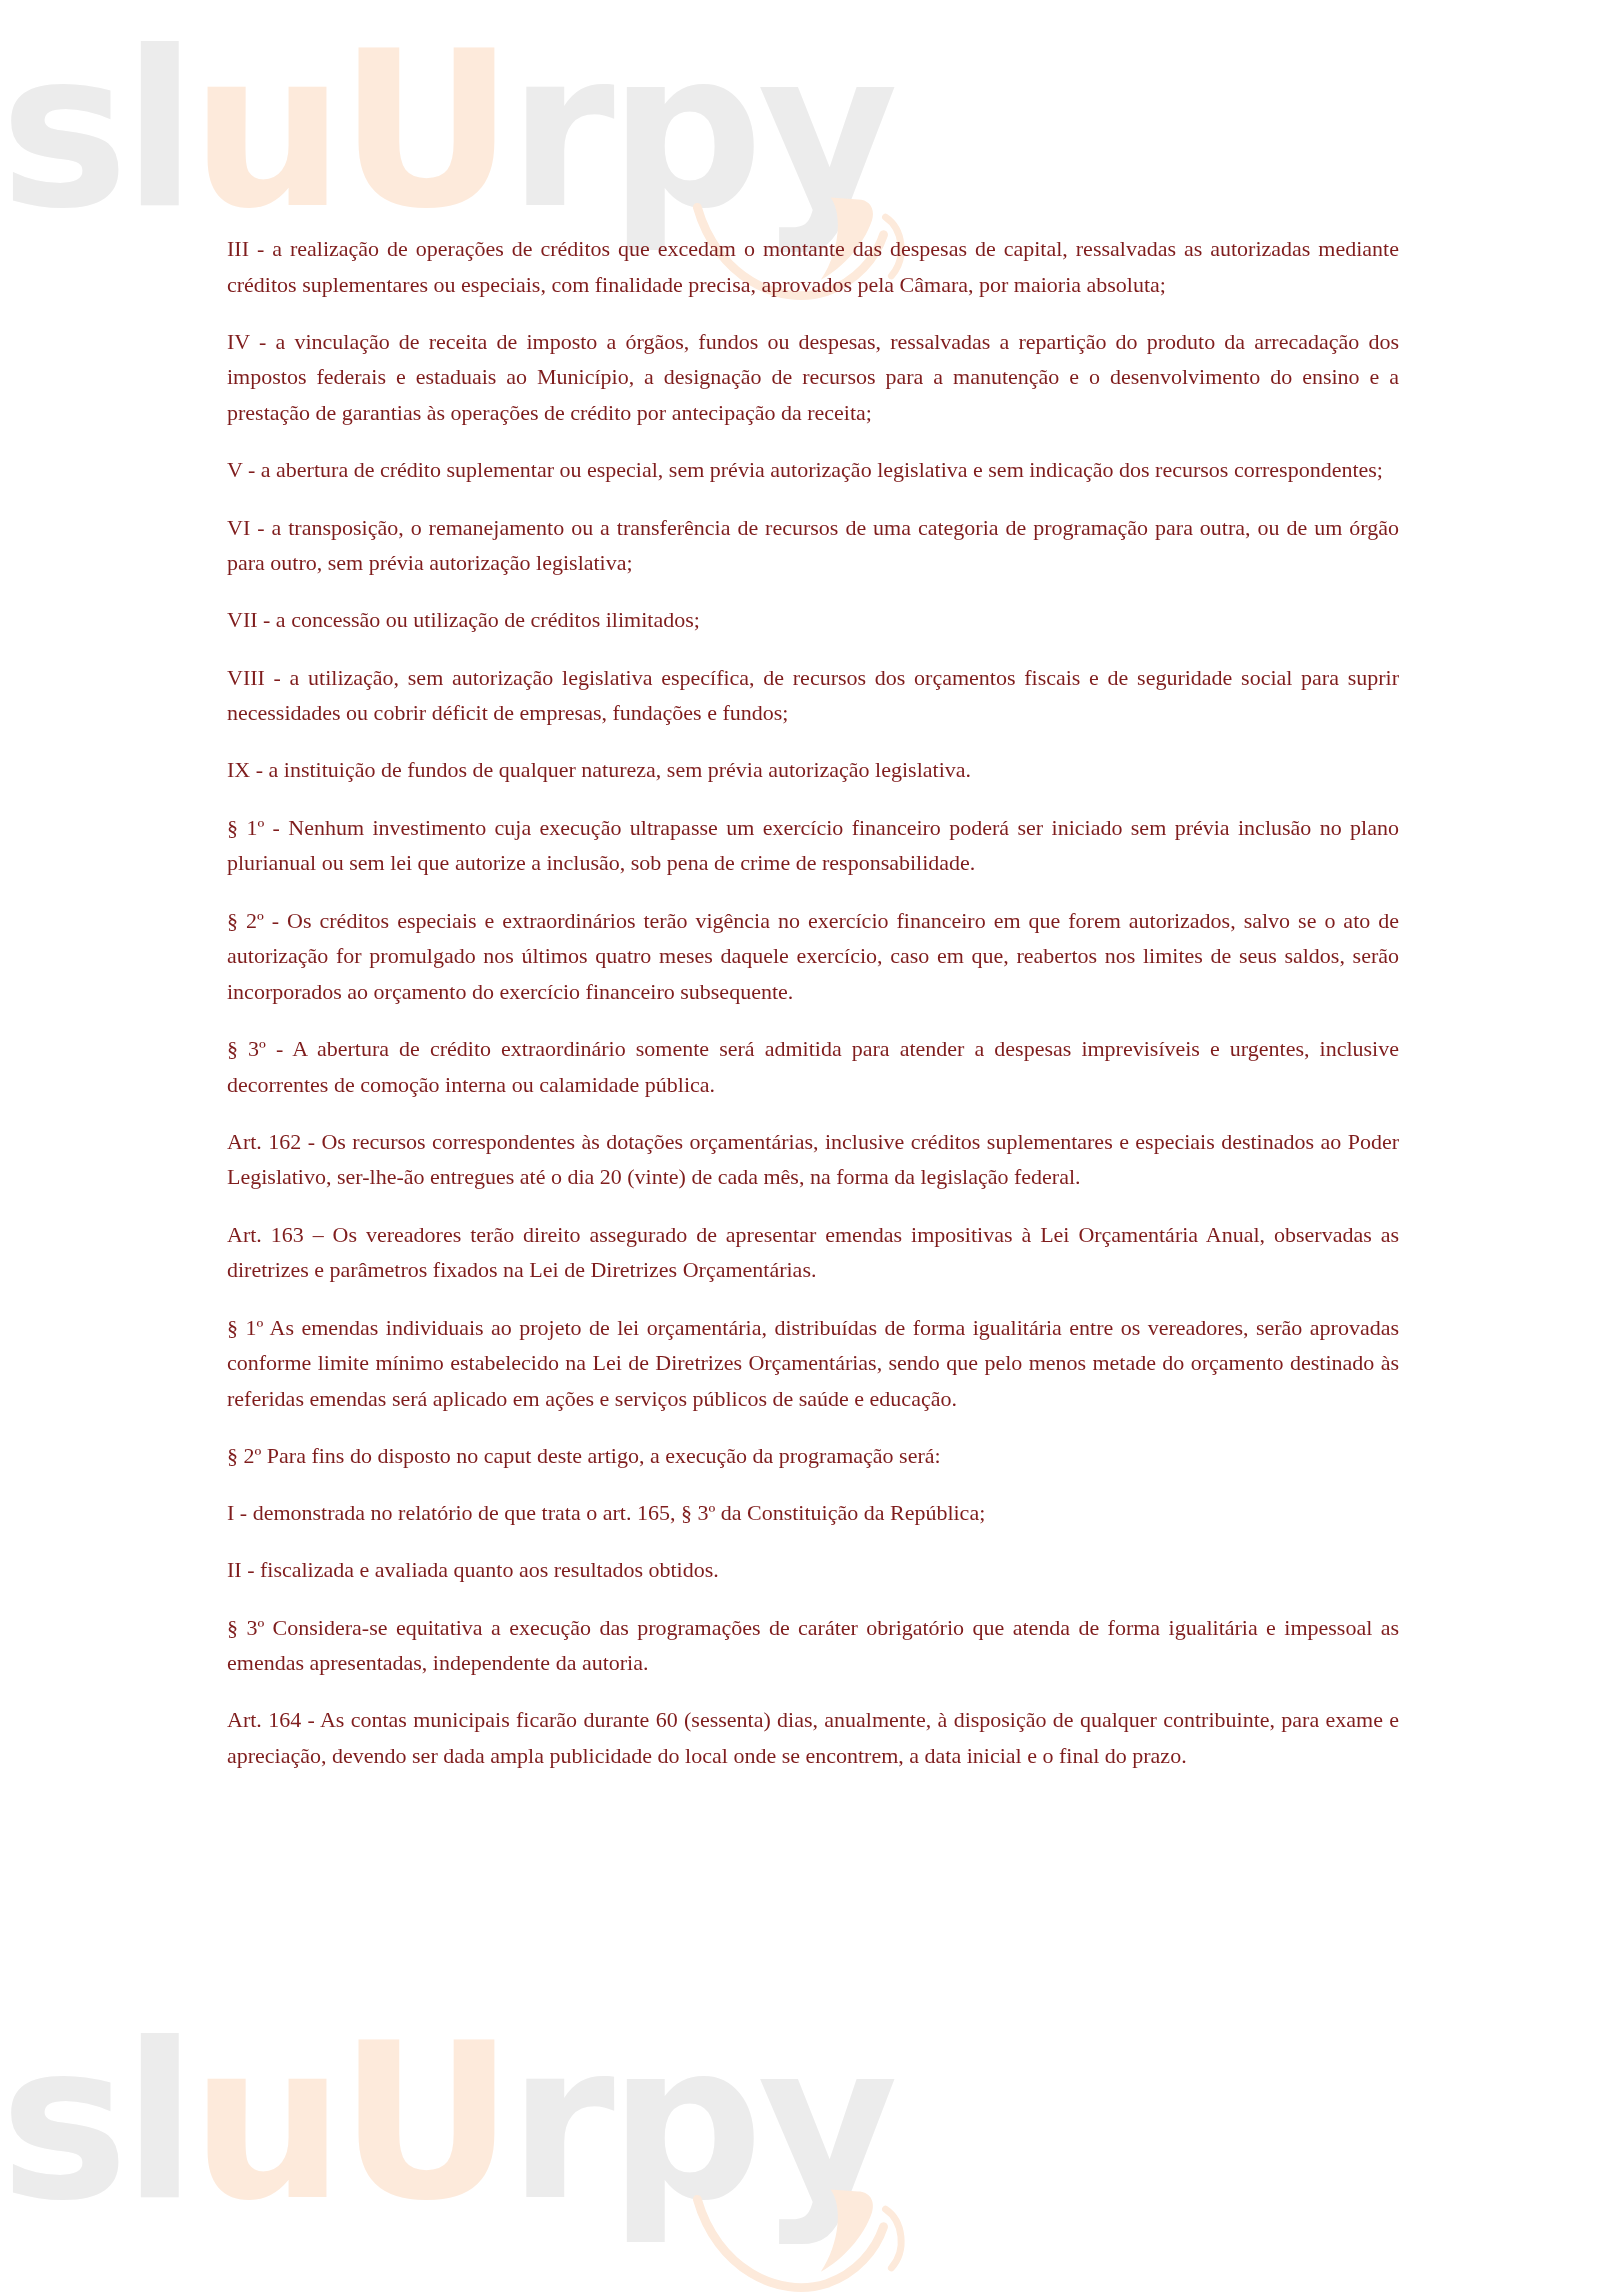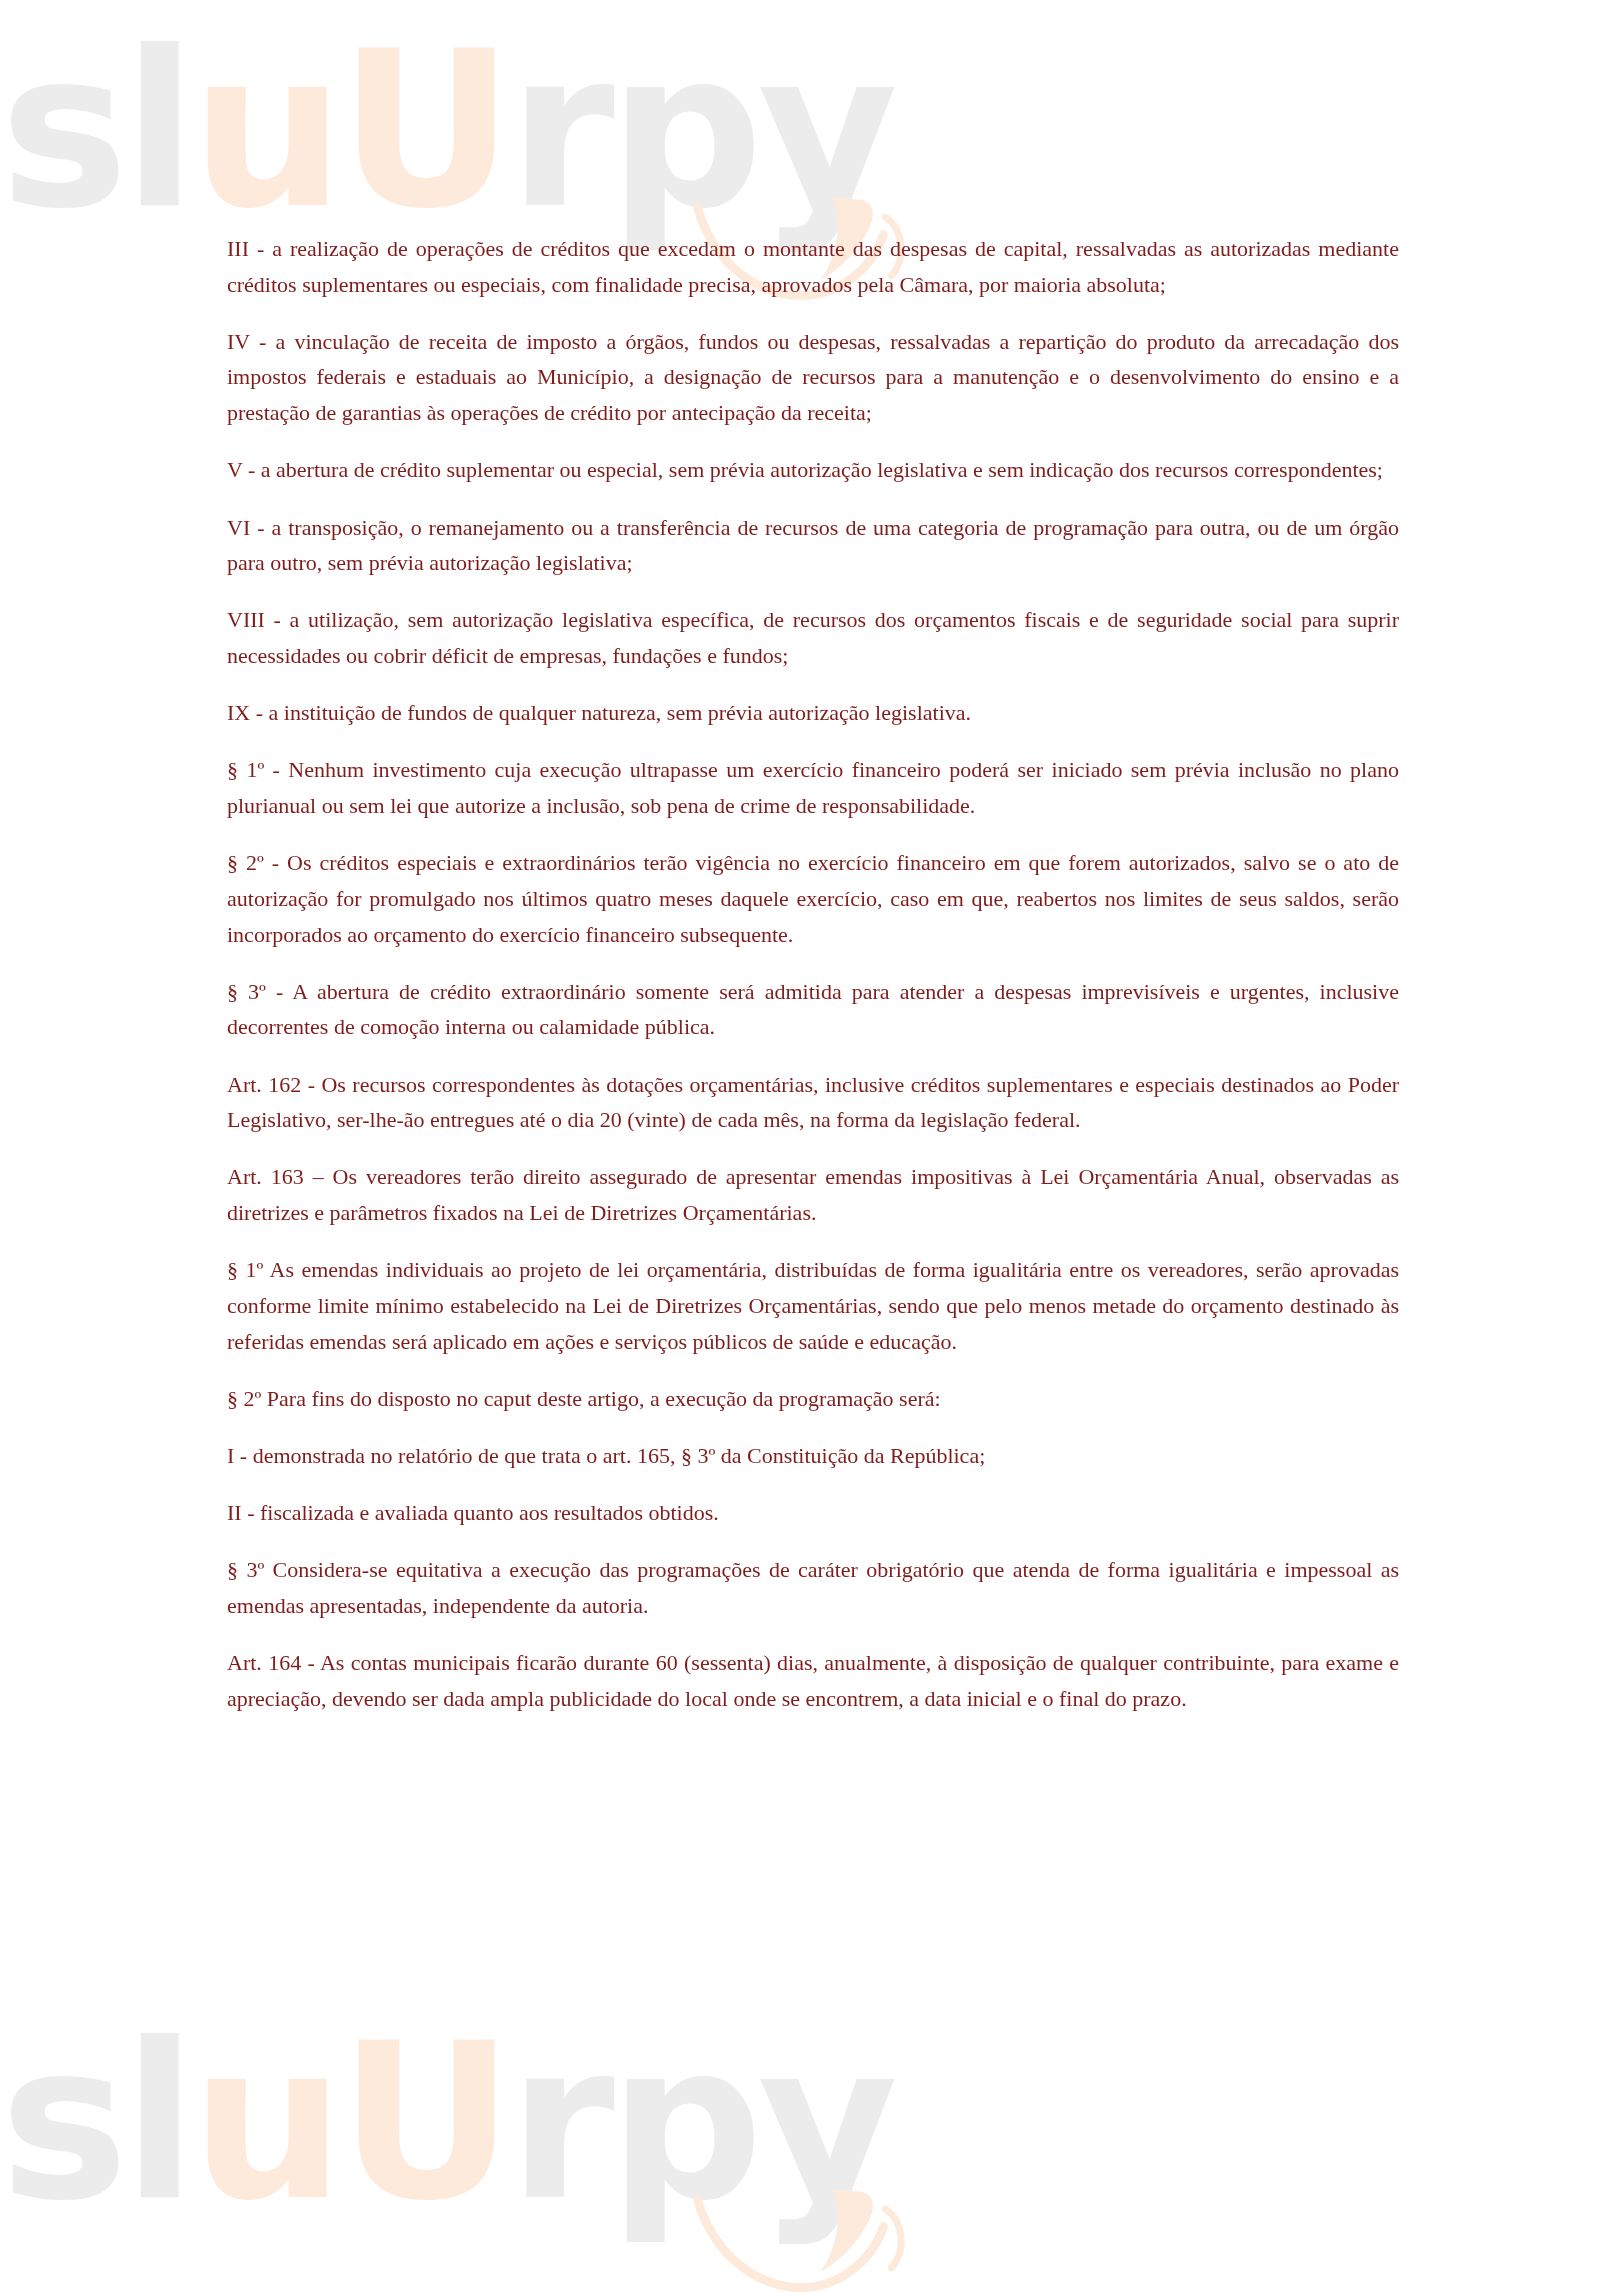--- a/index.html
+++ b/index.html
@@ -95,20 +95,21 @@
       <path d="M150 24 C 162 40, 160 78, 140 108 C 162 96, 184 72, 192 48 C 196 36, 190 26, 178 26" fill="#fdeadb"></path>
       <path d="M206 44 C 224 56, 228 86, 212 104" fill="none" stroke="#fdeadb" stroke-width="7" stroke-linecap="round"></path>
     </svg>
   </div>
 
   <div class="content">
     <p class="para">III - a realização de operações de créditos que excedam o montante das despesas de capital, ressalvadas as autorizadas mediante créditos suplementares ou especiais, com finalidade precisa, aprovados pela Câmara, por maioria absoluta;</p>
     <p class="para">IV - a vinculação de receita de imposto a órgãos, fundos ou despesas, ressalvadas a repartição do produto da arrecadação dos impostos federais e estaduais ao Município, a designação de recursos para a manutenção e o desenvolvimento do ensino e a prestação de garantias às operações de crédito por antecipação da receita;</p>
     <p class="para">V - a abertura de crédito suplementar ou especial, sem prévia autorização legislativa e sem indicação dos recursos correspondentes;</p>
     <p class="para">VI - a transposição, o remanejamento ou a transferência de recursos de uma categoria de programação para outra, ou de um órgão para outro, sem prévia autorização legislativa;</p>
+    <p class="para">VII - a concessão ou utilização de créditos ilimitados;</p>
     <p class="para">VIII - a utilização, sem autorização legislativa específica, de recursos dos orçamentos fiscais e de seguridade social para suprir necessidades ou cobrir déficit de empresas, fundações e fundos;</p>
     <p class="para">IX - a instituição de fundos de qualquer natureza, sem prévia autorização legislativa.</p>
     <p class="para">§ 1º - Nenhum investimento cuja execução ultrapasse um exercício financeiro poderá ser iniciado sem prévia inclusão no plano plurianual ou sem lei que autorize a inclusão, sob pena de crime de responsabilidade.</p>
     <p class="para">§ 2º - Os créditos especiais e extraordinários terão vigência no exercício financeiro em que forem autorizados, salvo se o ato de autorização for promulgado nos últimos quatro meses daquele exercício, caso em que, reabertos nos limites de seus saldos, serão incorporados ao orçamento do exercício financeiro subsequente.</p>
     <p class="para">§ 3º - A abertura de crédito extraordinário somente será admitida para atender a despesas imprevisíveis e urgentes, inclusive decorrentes de comoção interna ou calamidade pública.</p>
     <p class="para">Art. 162 - Os recursos correspondentes às dotações orçamentárias, inclusive créditos suplementares e especiais destinados ao Poder Legislativo, ser-lhe-ão entregues até o dia 20 (vinte) de cada mês, na forma da legislação federal.</p>
     <p class="para">Art. 163 – Os vereadores terão direito assegurado de apresentar emendas impositivas à Lei Orçamentária Anual, observadas as diretrizes e parâmetros fixados na Lei de Diretrizes Orçamentárias.</p>
     <p class="para">§ 1º As emendas individuais ao projeto de lei orçamentária, distribuídas de forma igualitária entre os vereadores, serão aprovadas conforme limite mínimo estabelecido na Lei de Diretrizes Orçamentárias, sendo que pelo menos metade do orçamento destinado às referidas emendas será aplicado em ações e serviços públicos de saúde e educação.</p>
     <p class="para">§ 2º Para fins do disposto no caput deste artigo, a execução da programação será:</p>
     <p class="para">I - demonstrada no relatório de que trata o art. 165, § 3º da Constituição da República;</p>

